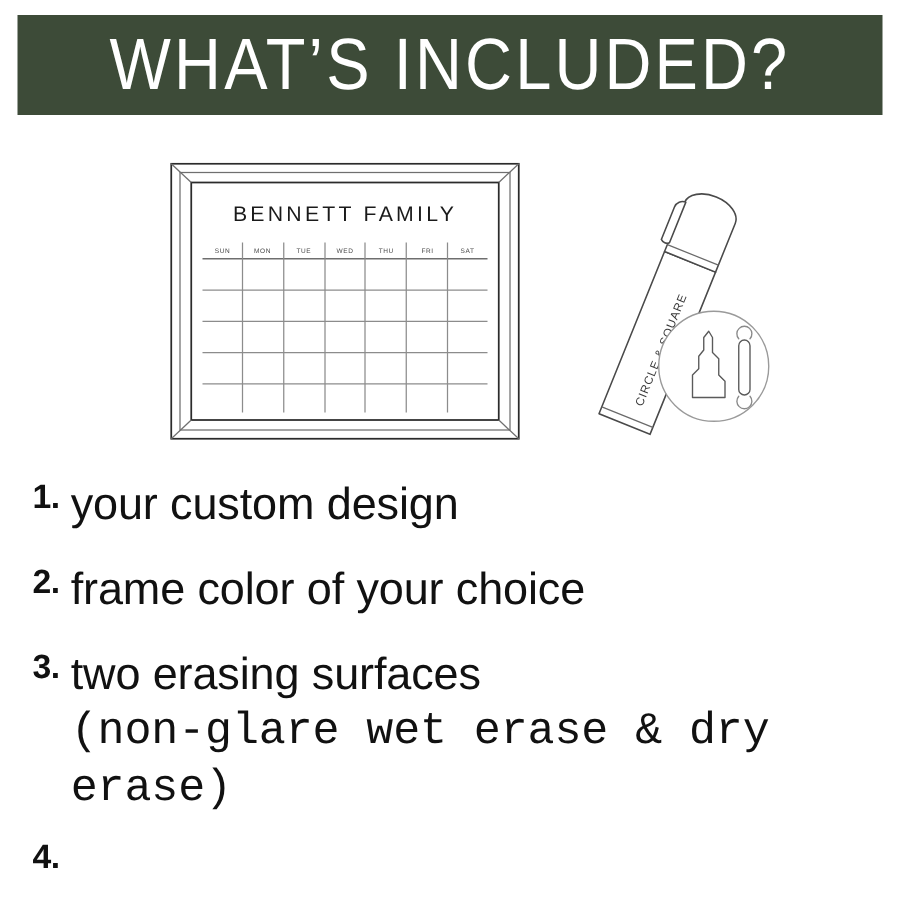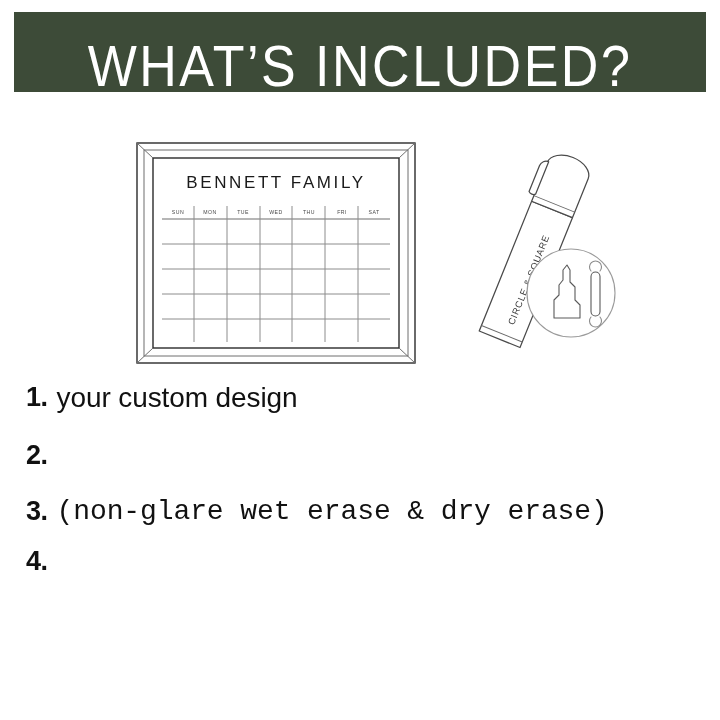--- a/index.html
+++ b/index.html
@@ -17,21 +17,21 @@
 
   
   #header-banner {
     position: absolute;
     left: 14px;
     top: 12px;
     width: 692px;
     height: 80px;
     background: #3d4b38;
     display: flex;
-    align-items: flex-end;
+    align-items: center;
     justify-content: center;
   }
   #header-title {
     color: #ffffff;
     font-family: "Liberation Sans", sans-serif;
     font-size: 52px;
     font-weight: 300;
     letter-spacing: 2.5px;
     line-height: 1;
     white-space: nowrap;
@@ -44,21 +44,21 @@
     left: 0;
     top: 110px;
     width: 720px;
     height: 265px;
   }
 
   
   #calendar-board {
     position: absolute;
     left: 136px;
-    top: 32px;
+    top: 20px;
     width: 280px;
     height: 176px;
   }
   #calendar-svg {
     display: block;
   }
   .frame-line {
     fill: none;
     stroke: #2b2b2b;
     stroke-width: 1.4;
@@ -154,21 +154,21 @@
     font-size: 27px;
     font-weight: 700;
     color: #111111;
     line-height: 1.28;
     flex: 0 0 auto;
     margin-right: 9px;
     letter-spacing: -0.5px;
   }
   .feature-text {
     font-family: "Liberation Sans", sans-serif;
-    font-size: 28px;
+    font-size: 36px;
     font-weight: 400;
     color: #111111;
     line-height: 1.28;
     letter-spacing: -0.1px;
   }
   .feature-text .line-2 {
     display: block;
     font-family: Liberation Mono, monospace;
   }
   #feature-item-1 { margin-bottom: 22px; }
@@ -260,25 +260,29 @@
 
   <div class="feature-item" id="feature-item-1">
     <span class="feature-number">1.</span>
     <span class="feature-text">
       <span class="line-1">your custom design</span>
     </span>
   </div>
 
   <div class="feature-item" id="feature-item-2">
     <span class="feature-number">2.</span>
+    <span class="feature-text">
+      <span class="line-1">frame color of your choice</span>
+    </span>
   </div>
 
   <div class="feature-item" id="feature-item-3">
     <span class="feature-number">3.</span>
     <span class="feature-text">
+      <span class="line-1"> two erasing surfaces</span>
       <span class="line-2">(non-glare wet erase &amp; dry erase)</span>
     </span>
   </div>
 
   <div class="feature-item" id="feature-item-4">
     <span class="feature-number">4.</span>
   </div>
 
 </div>
 

